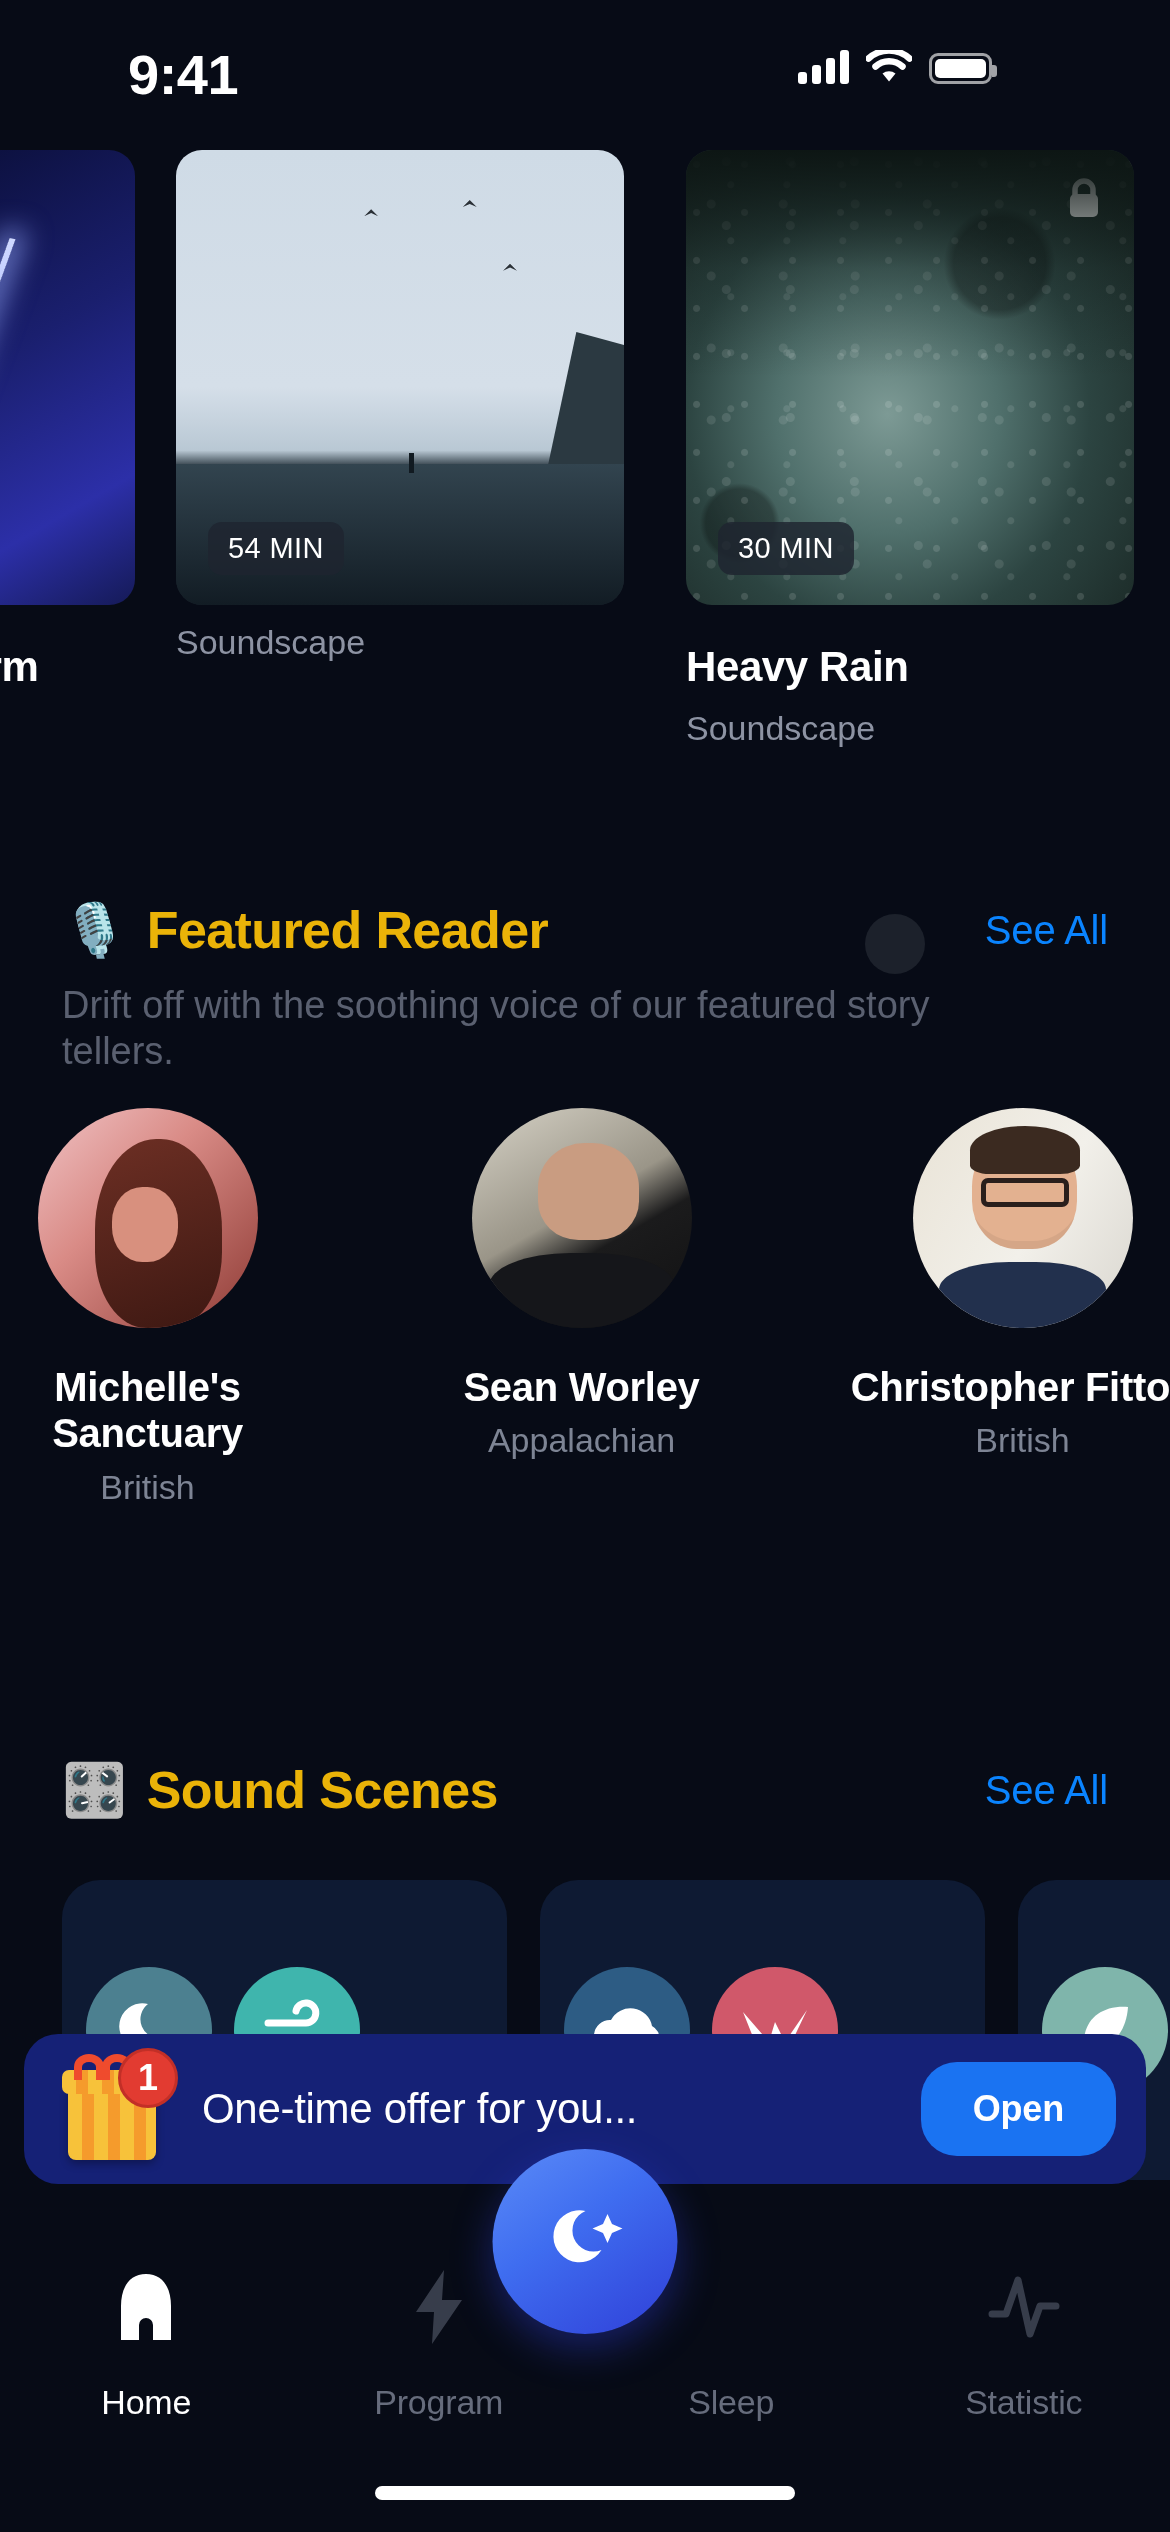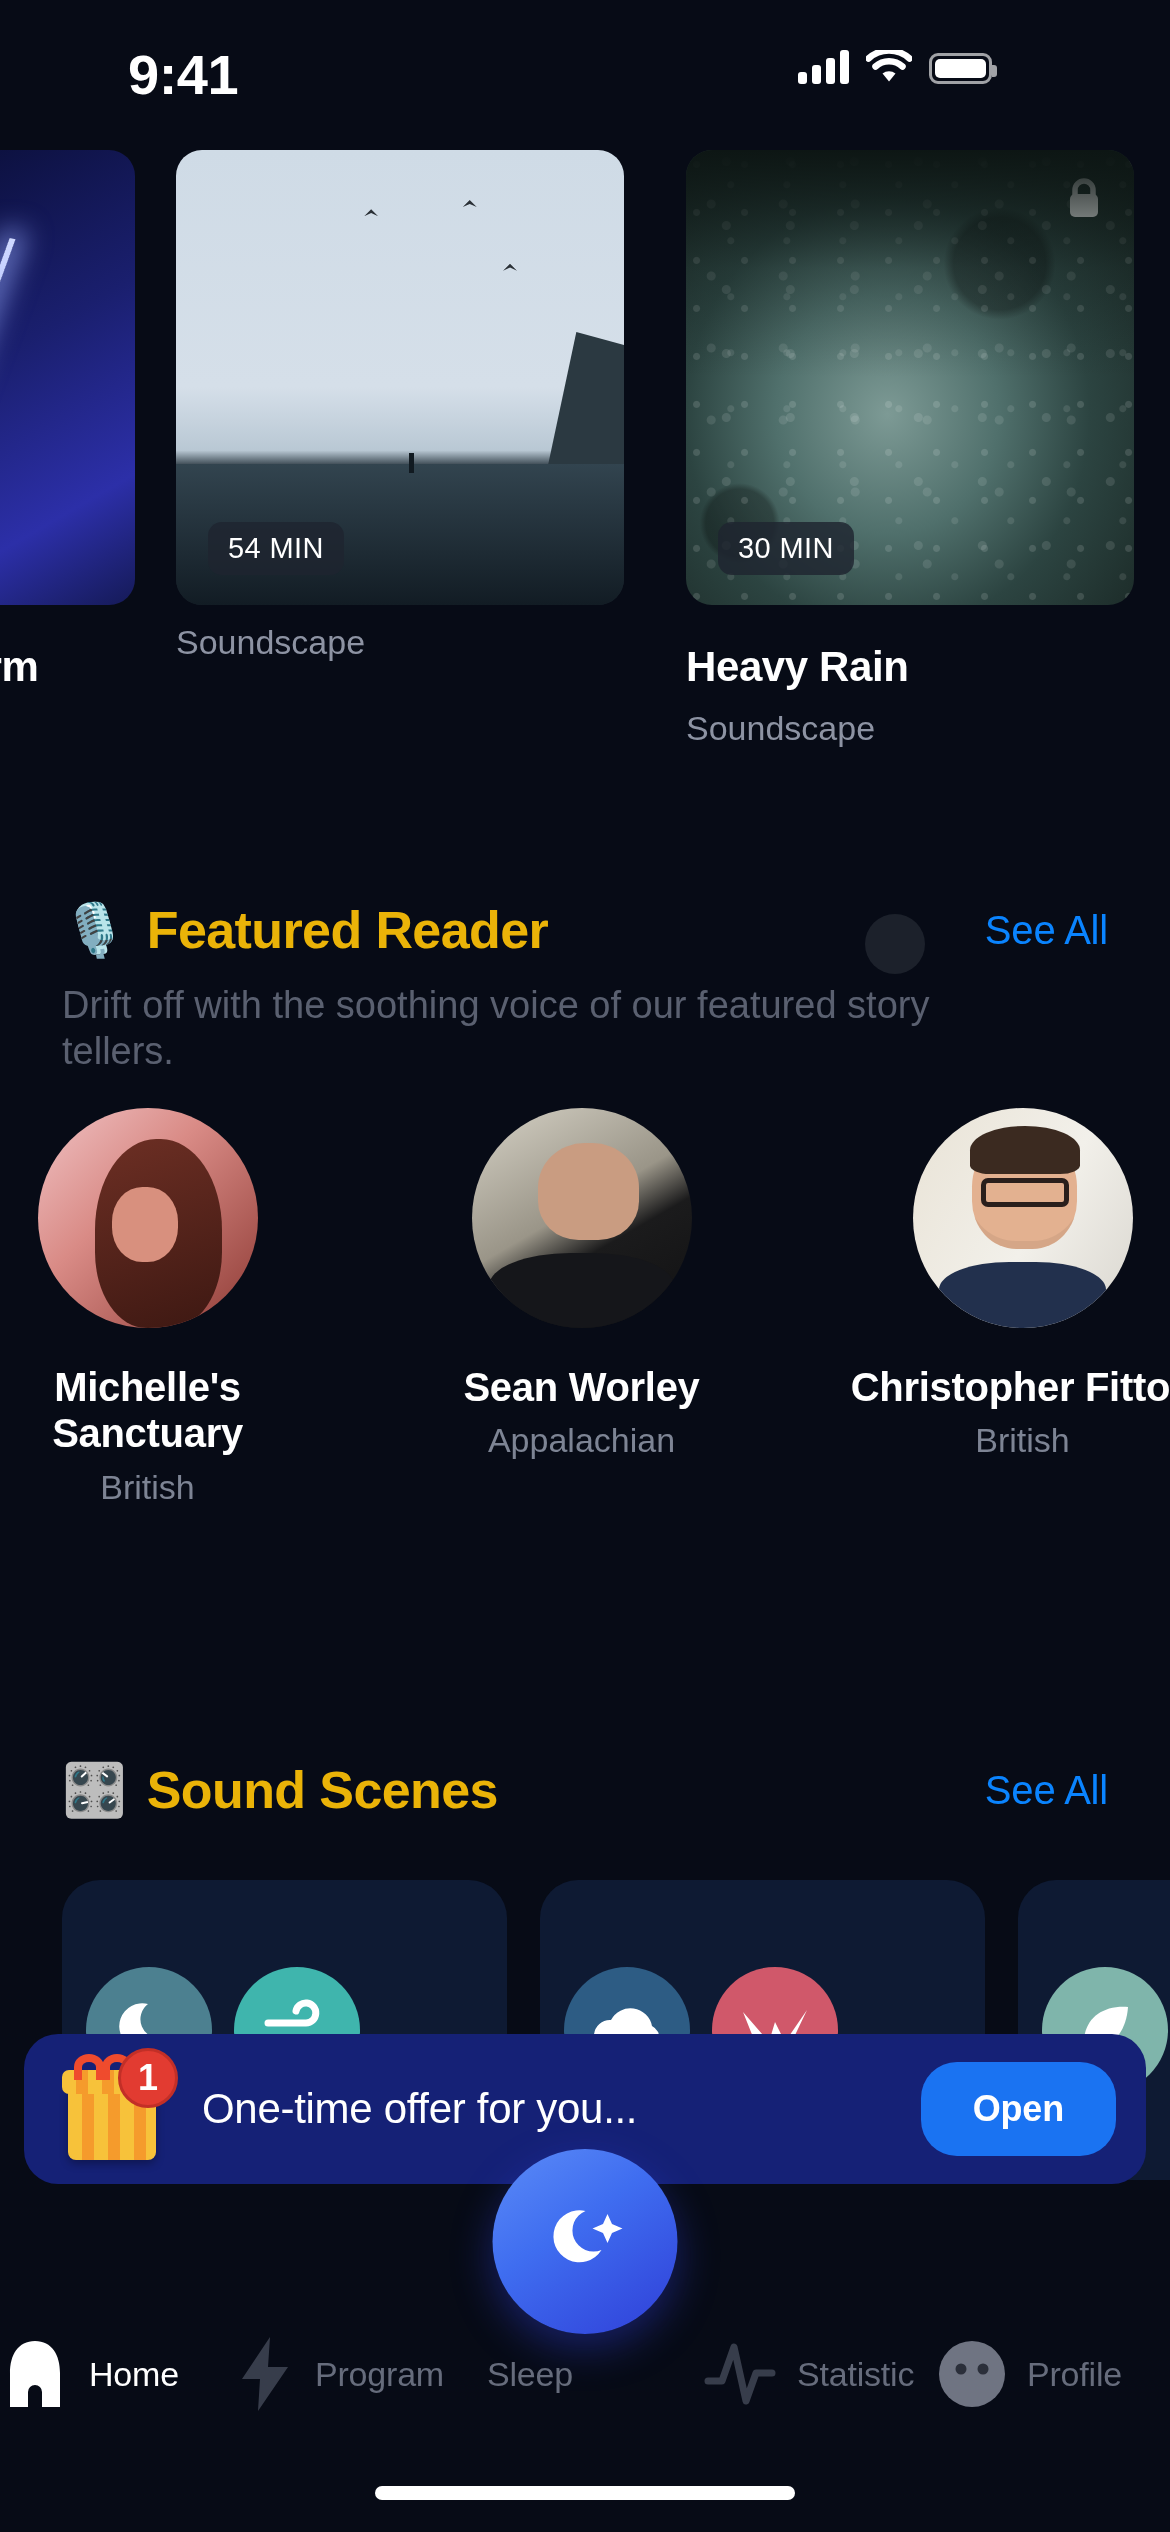--- a/index.html
+++ b/index.html
@@ -146,21 +146,21 @@
   .gift-badge { position:absolute; right:-2px; top:-6px; width:60px; height:60px; border-radius:50%;
     background:#e23b31; color:#fff; font-size:36px; font-weight:700; display:flex;
     align-items:center; justify-content:center; border:3px solid #c22f27; }
   .promo-txt { margin-left:26px; color:#fff; font-size:42px; font-weight:400; letter-spacing:-0.3px; flex:1; }
   .promo-btn { background:#1a73f2; color:#fff; font-size:36px; font-weight:700;
     padding:26px 52px; border-radius:36px; border:none; letter-spacing:-0.2px; }
 
   
   .tabbar { position:absolute; left:0; bottom:0; width:1170px; height:290px; }
   .tabs { position:absolute; left:0; bottom:110px; width:1170px; display:flex; }
-  .tab { flex:1; display:flex; flex-direction:row; align-items:center; gap:19px; }
+  .tab { flex:1; display:flex; flex-direction:column; align-items:center; gap:28px; }
   .tab-ic { height:96px; display:flex; align-items:center; justify-content:center; }
   .tab-lb { font-size:34px; letter-spacing:-0.2px; }
   .tab.active .tab-lb { color:#fff; font-weight:500; }
   .tab .tab-lb { color:#666c7c; }
   .tab.dim .tab-ic { opacity:.33; }
   .sleep-fab {
     position:absolute; left:50%; transform:translateX(-50%); bottom:198px;
     width:185px; height:185px; border-radius:50%;
     background:linear-gradient(145deg,#5b8bf7 0%,#3f6df0 42%,#2f3fd8 100%);
     display:flex; align-items:center; justify-content:center;
@@ -353,28 +353,18 @@
 
       <div class="tab dim">
         <span class="tab-ic">
           <svg width="76" height="70" viewBox="0 0 76 70">
             <path d="M6 42h14L32 8l12 54 10-28h16" stroke="#9aa3b6" stroke-width="7" fill="none" stroke-linecap="round" stroke-linejoin="round"></path>
           </svg>
         </span>
         <span class="tab-lb">Statistic</span>
       </div>
 
-      <div class="tab">
-        <span class="tab-ic">
-          <svg width="72" height="72" viewBox="0 0 72 72">
-            <circle cx="36" cy="36" r="33" fill="#6f7482"></circle>
-            <circle cx="25" cy="31" r="5.5" fill="#2b2f3a"></circle>
-            <circle cx="47" cy="31" r="5.5" fill="#2b2f3a"></circle>
-          </svg>
-        </span>
-        <span class="tab-lb">Profile</span>
-      </div>
     </div>
 
     <div class="home-ind"></div>
   </div>
 
 </div>
 
 </body></html>

